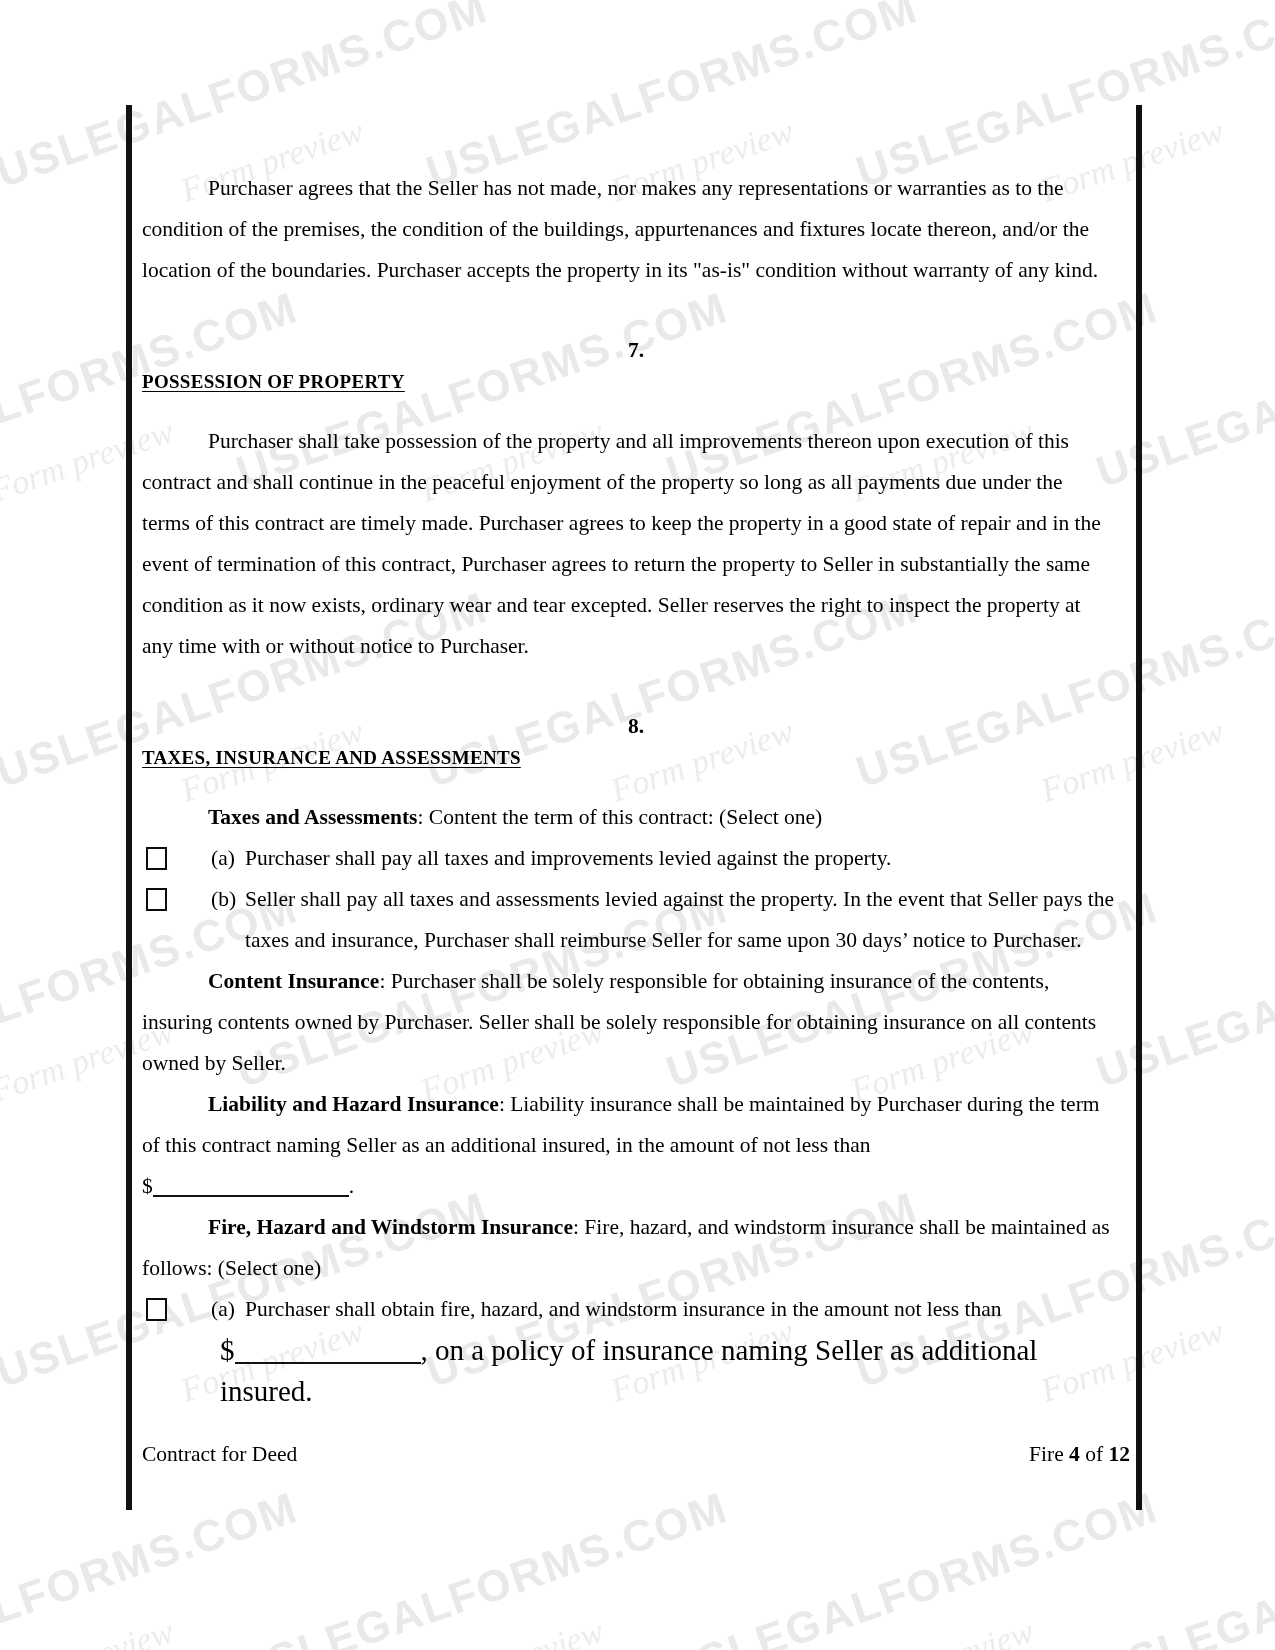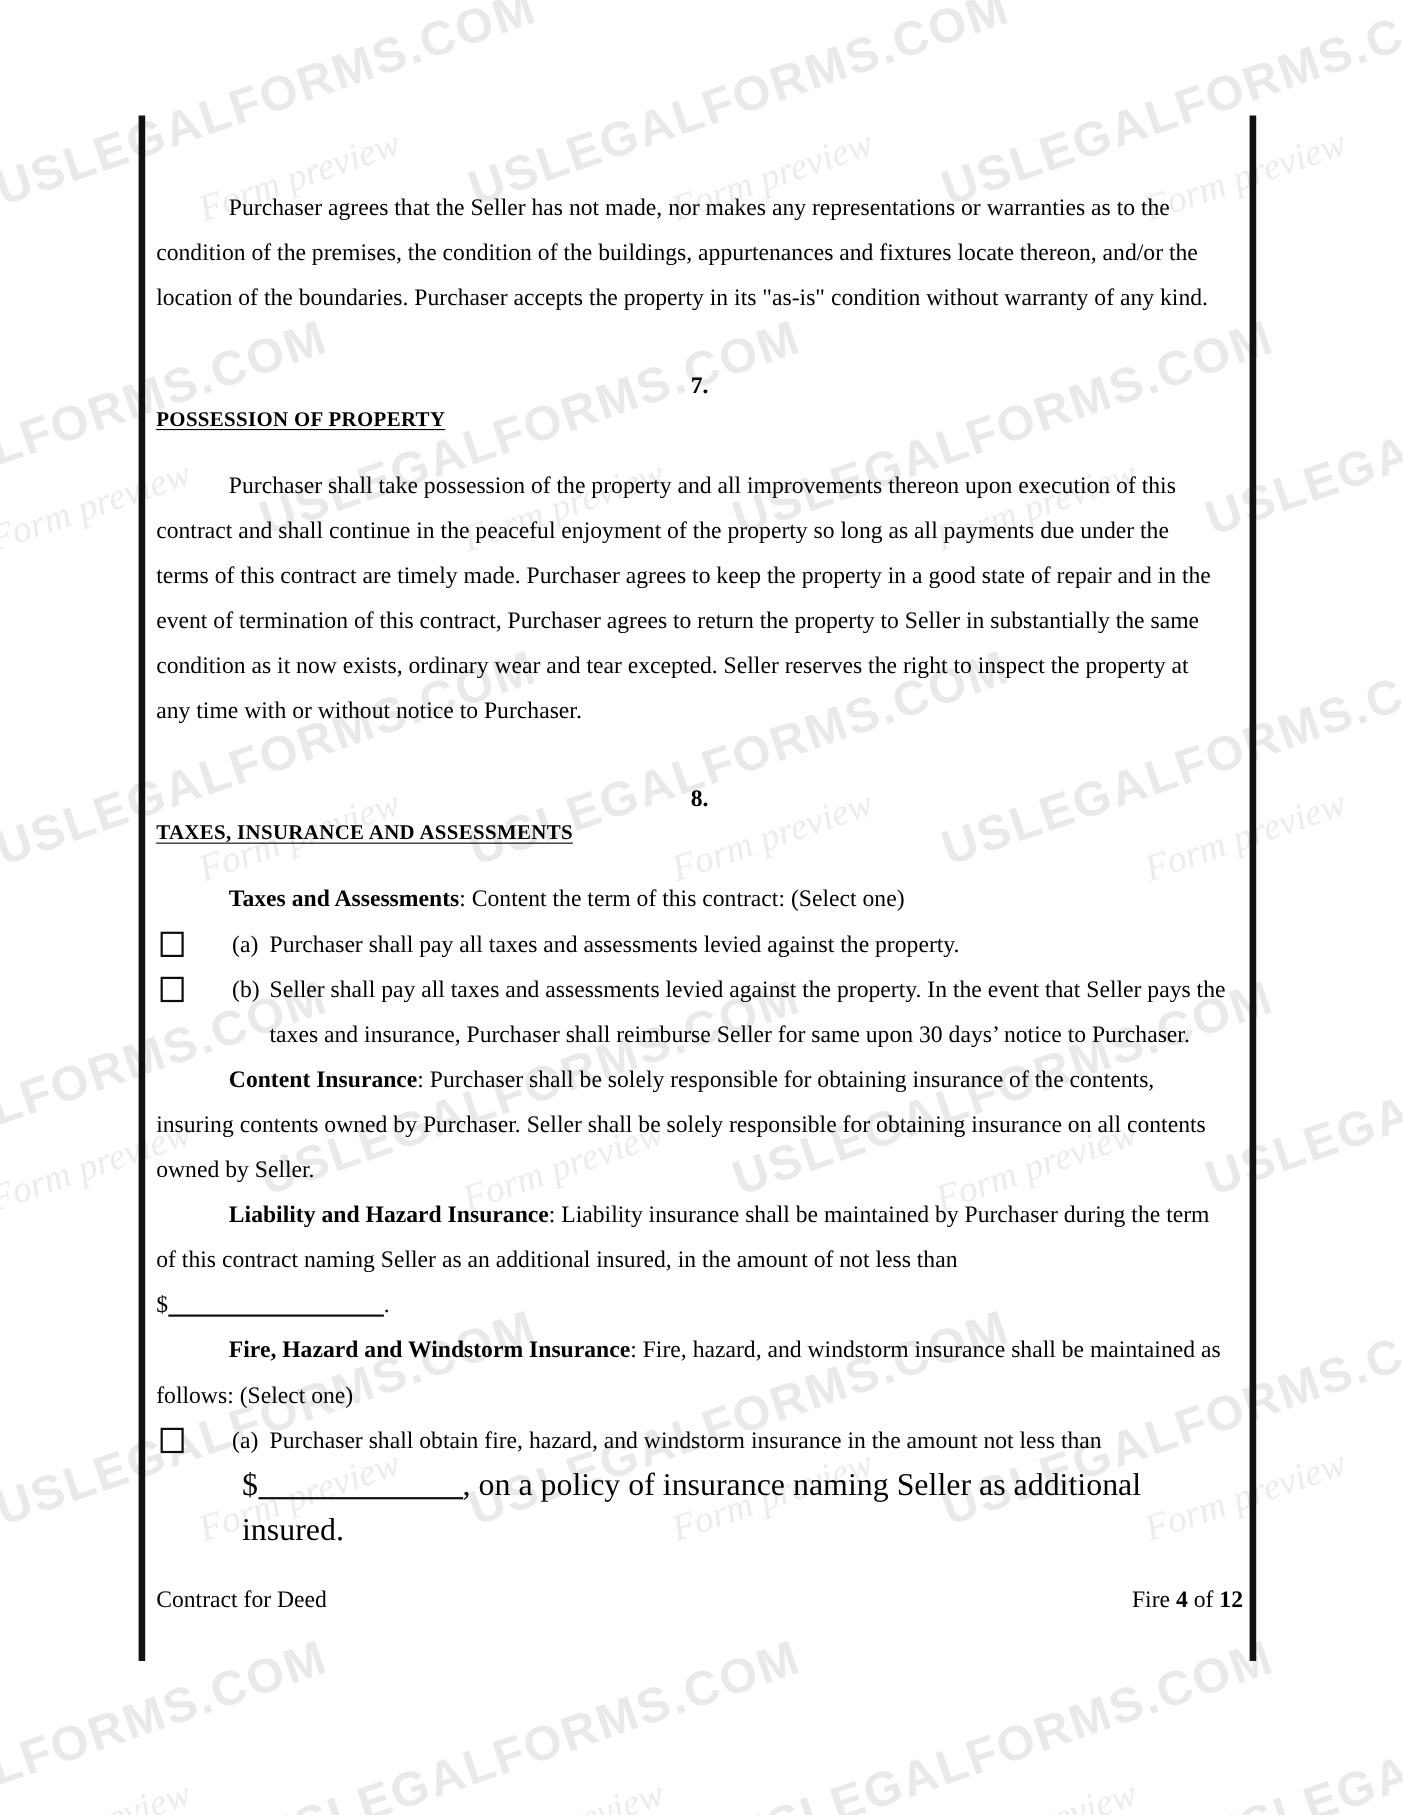--- a/index.html
+++ b/index.html
@@ -230,21 +230,21 @@
 
   <div class="block-gap-sm"></div>
 
   <p class="body-text indent">
     <b>Taxes and Assessments</b><span>: Content the term of this contract: (Select one)</span>
   </p>
 
   <div class="check-row">
     <span class="checkbox"></span>
     <span class="check-letter">(a)</span>
-    <span class="check-text">Purchaser shall pay all taxes and assessments levied against the property.</span>
+    <span class="check-text">Purchaser shall pay all taxes and improvements levied against the property.</span>
   </div>
 
   <div class="check-row">
     <span class="checkbox"></span>
     <span class="check-letter">(b)</span>
     <span class="check-text">Seller shall pay all taxes and assessments levied against the property. In the event that Seller pays the taxes and insurance, Purchaser shall reimburse Seller for same upon 30 days’ notice to Purchaser.</span>
   </div>
 
   <p class="body-text indent">
     <b>Content Insurance</b><span>: Purchaser shall be solely responsible for obtaining insurance of the contents, insuring contents owned by Purchaser.  Seller shall be solely responsible for obtaining insurance on all contents owned by Seller.</span>

